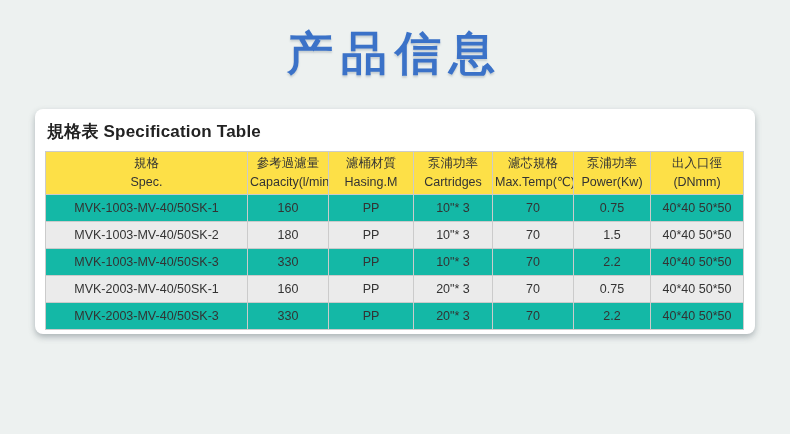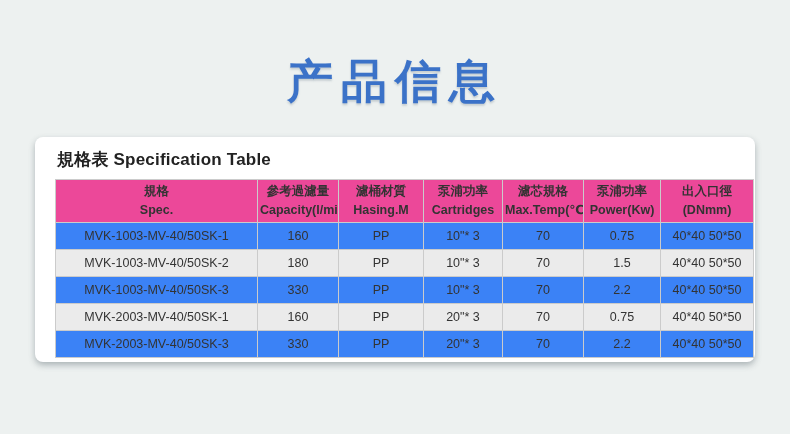--- a/index.html
+++ b/index.html
@@ -9,36 +9,36 @@
   body {
     width: 790px;
     height: 434px;
     background: #edf1f0;
     font-family: "Liberation Sans", "DejaVu Sans", sans-serif;
     overflow: hidden;
     position: relative;
   }
   .page-title {
     margin: 0;
-    padding-top: 56px;
+    padding-top: 28px;
     text-align: center;
     font-size: 46px;
     font-weight: bold;
     letter-spacing: 8px;
     color: #3b72c8;
     text-shadow: 0 2px 2px rgba(110, 125, 140, 0.30);
     line-height: 1.1;
   }
   .spec-card {
     box-sizing: border-box;
     width: 720px;
     margin: 30px auto 0 auto;
     background: #ffffff;
     border-radius: 8px;
-    padding: 9px 10px 4px 20px;
+    padding: 9px 10px 4px 10px;
     box-shadow: 0 3px 6px rgba(90, 105, 110, 0.45);
   }
   .card-heading {
     margin: 2px 0 8px 2px;
     font-size: 17px;
     font-weight: bold;
     color: #222222;
     letter-spacing: 0.2px;
   }
   table.spec-table {
@@ -50,28 +50,28 @@
   }
   .spec-table th, .spec-table td {
     border: 1px solid #cbcbcb;
     text-align: center;
     vertical-align: middle;
     padding: 0 2px;
     overflow: hidden;
     white-space: nowrap;
   }
   .spec-table thead th {
-    background: #ec4899;
-    font-weight: bold;
+    background: #fde047;
+    font-weight: normal;
     height: 42px;
     line-height: 1.45;
   }
   .spec-table tbody td {
     height: 26px;
-    background: #3b82f6;
+    background: #14b8a6;
   }
   .spec-table tbody tr:nth-child(even) td {
     background: #ebebeb;
   }
   .hdr-zh, .hdr-en { display: block; }
 </style>
 </head>
 <body>
 
 <h1 class="page-title">产品信息</h1>

